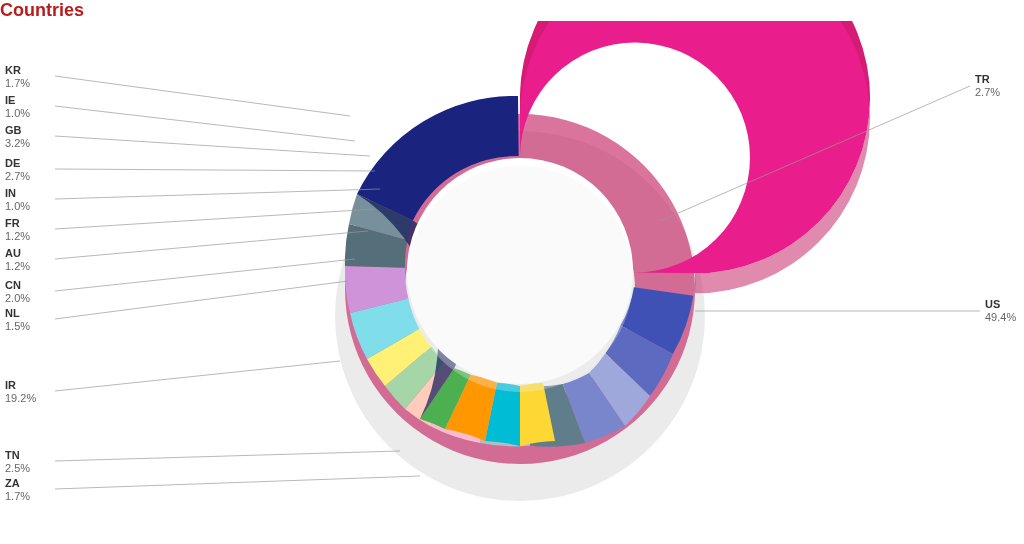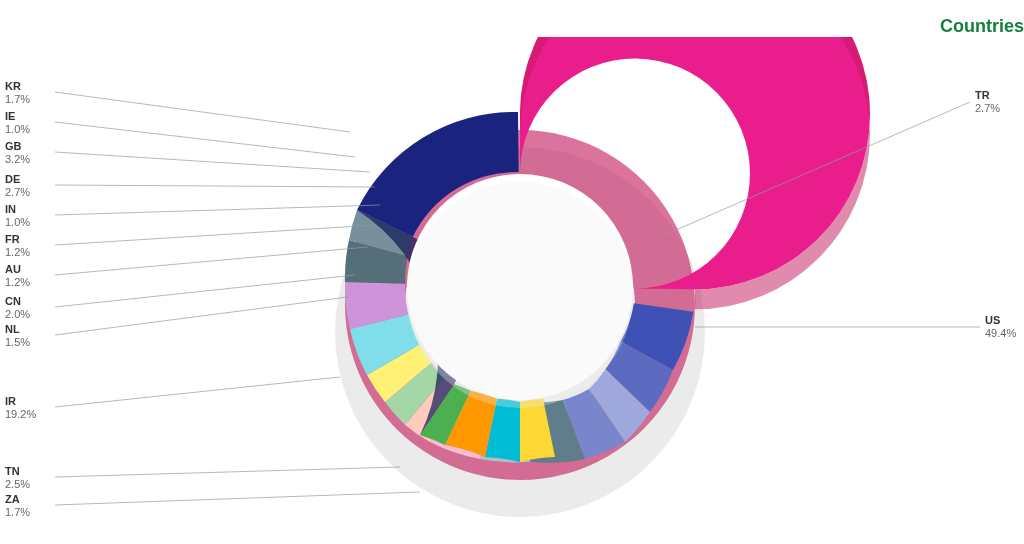--- a/index.html
+++ b/index.html
@@ -5,25 +5,25 @@
     * { margin: 0; padding: 0; box-sizing: border-box; }
     body {
       width: 1024px;
       height: 544px;
       background: #ffffff;
       font-family: Arial, sans-serif;
       overflow: hidden;
       position: relative;
     }
     .chart-title {
-      text-align: right;
+      text-align: left;
       font-size: 18px;
       font-weight: bold;
-      padding-top: 16px;
-      color: #15803d;
+      padding-top: 0;
+      color: #b91c1c;
     }
     .chart-container {
       position: relative;
       width: 1024px;
       height: 510px;
     }
     svg {
       position: absolute;
       top: 0; left: 0;
       width: 1024px;

